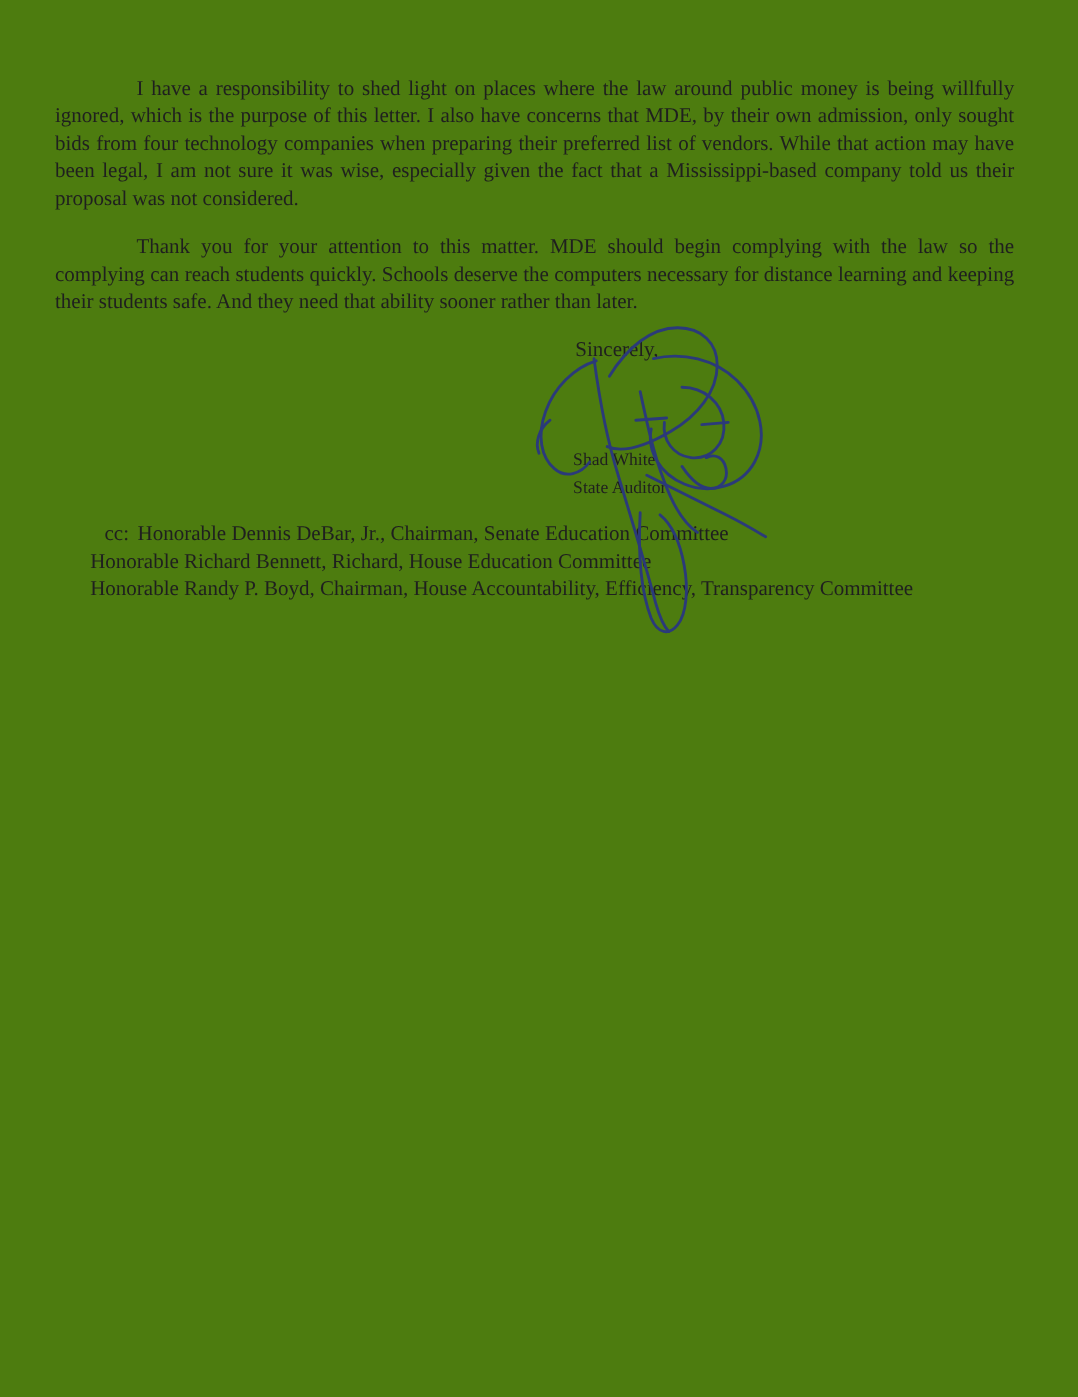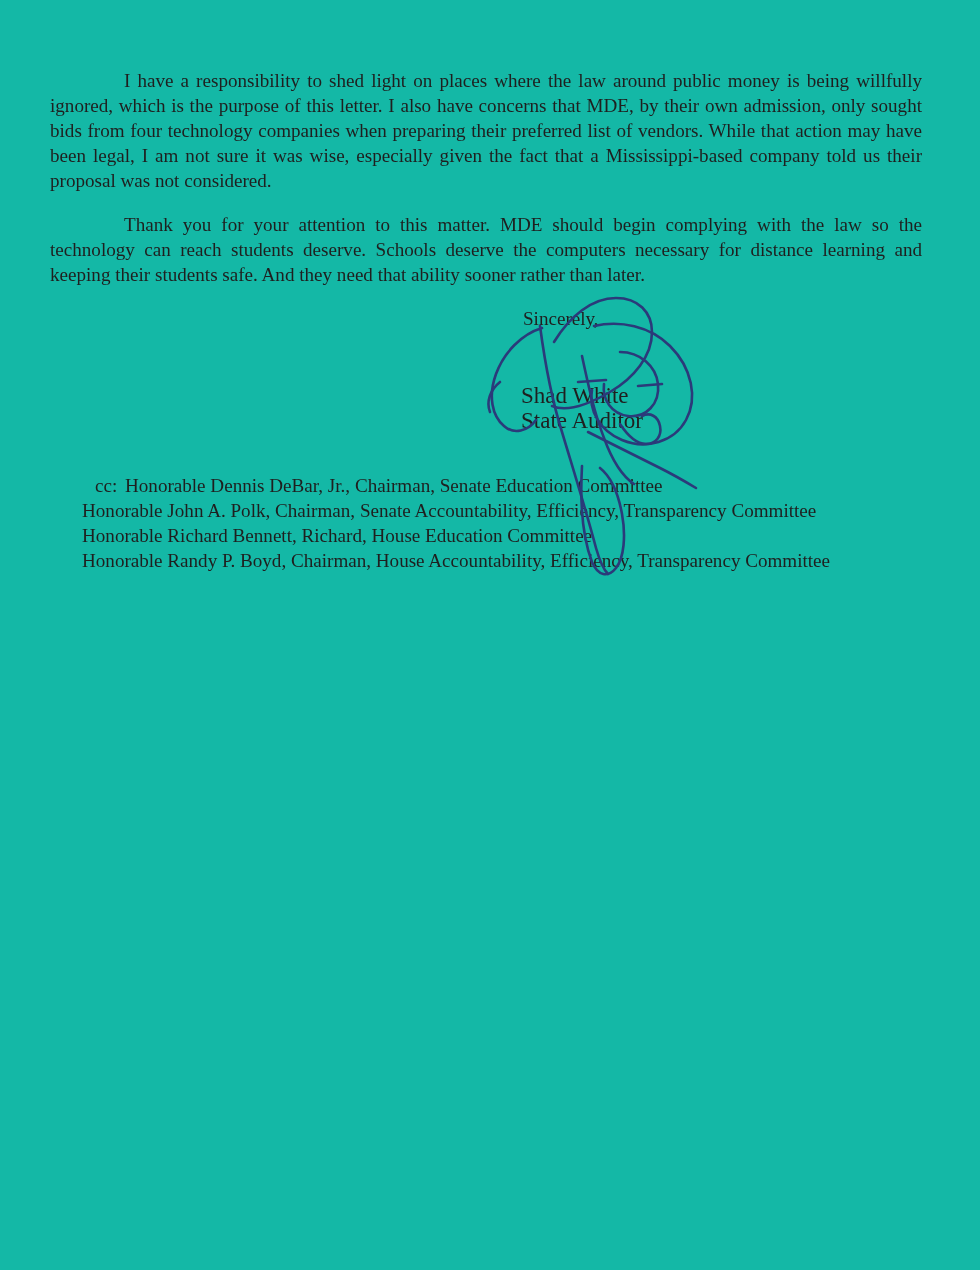--- a/index.html
+++ b/index.html
@@ -5,21 +5,21 @@
 <style>
   html, body {
     margin: 0;
     padding: 0;
     background: #ffffff;
   }
   #page {
     position: relative;
     width: 980px;
     height: 1270px;
-    background: #14b8a6;
+    background: #4d7c0f;
     overflow: hidden;
     font-family: "Liberation Serif", "DejaVu Serif", serif;
     color: #1b1b1b;
     -webkit-font-smoothing: antialiased;
   }
 
   
   .body-block {
     position: absolute;
     left: 50px;
@@ -48,22 +48,22 @@
     font-size: 19.1px;
     line-height: 25.1px;
     color: #1f1f1f;
     white-space: nowrap;
     z-index: 1;
     text-align: center;
   }
   #signer {
     position: absolute;
     left: 521px;
-    top: 383px;
-    font-size: 23px;
+    top: 406px;
+    font-size: 16px;
     line-height: 25.1px;
     color: #1f1f1f;
     white-space: nowrap;
     z-index: 1;
   }
   #signer div { margin: 0; }
 
   
   #signature-overlay {
     position: absolute;
@@ -107,21 +107,21 @@
 </head>
 <body>
 
 <div id="page">
 
   <div class="body-block" id="para-1">
     <p>I have a responsibility to shed light on places where the law around public money is being willfully ignored, which is the purpose of this letter. I also have concerns that MDE, by their own admission, only sought bids from four technology companies when preparing their preferred list of vendors. While that action may have been legal, I am not sure it was wise, especially given the fact that a Mississippi-based company told us their proposal was not considered.</p>
   </div>
 
   <div class="body-block" id="para-2">
-    <p>Thank you for your attention to this matter. MDE should begin complying with the law so the technology can reach students deserve. Schools deserve the computers necessary for distance learning and keeping their students safe. And they need that ability sooner rather than later.</p>
+    <p>Thank you for your attention to this matter. MDE should begin complying with the law so the complying can reach students quickly. Schools deserve the computers necessary for distance learning and keeping their students safe. And they need that ability sooner rather than later.</p>
   </div>
 
   <div id="closing">Sincerely,</div>
 
   <div id="signer">
     <div>Shad White</div>
     <div>State Auditor</div>
   </div>
 
   <div id="signature-overlay">
@@ -151,18 +151,17 @@
 
       <path d="M112,180 C110,216 112,250 122,276 C128,290 138,292 146,282
                C154,272 156,250 152,228 C148,206 140,190 130,182"></path>
 
       <path d="M30,96 C20,104 16,116 20,126"></path>
     </svg>
   </div>
 
   <div id="cc-block">
     <span class="cc-row"><span class="cc-label">cc:</span><span>Honorable Dennis DeBar, Jr., Chairman, Senate Education Committee</span></span>
-    <span class="cc-row cc-indent"><span>Honorable John A. Polk, Chairman, Senate Accountability, Efficiency, Transparency Committee</span></span>
     <span class="cc-row cc-indent"><span>Honorable Richard Bennett, Richard, House Education Committee</span></span>
     <span class="cc-row cc-indent"><span>Honorable Randy P. Boyd, Chairman, House Accountability, Efficiency, Transparency Committee</span></span>
   </div>
 
 </div>
 
 </body></html>

